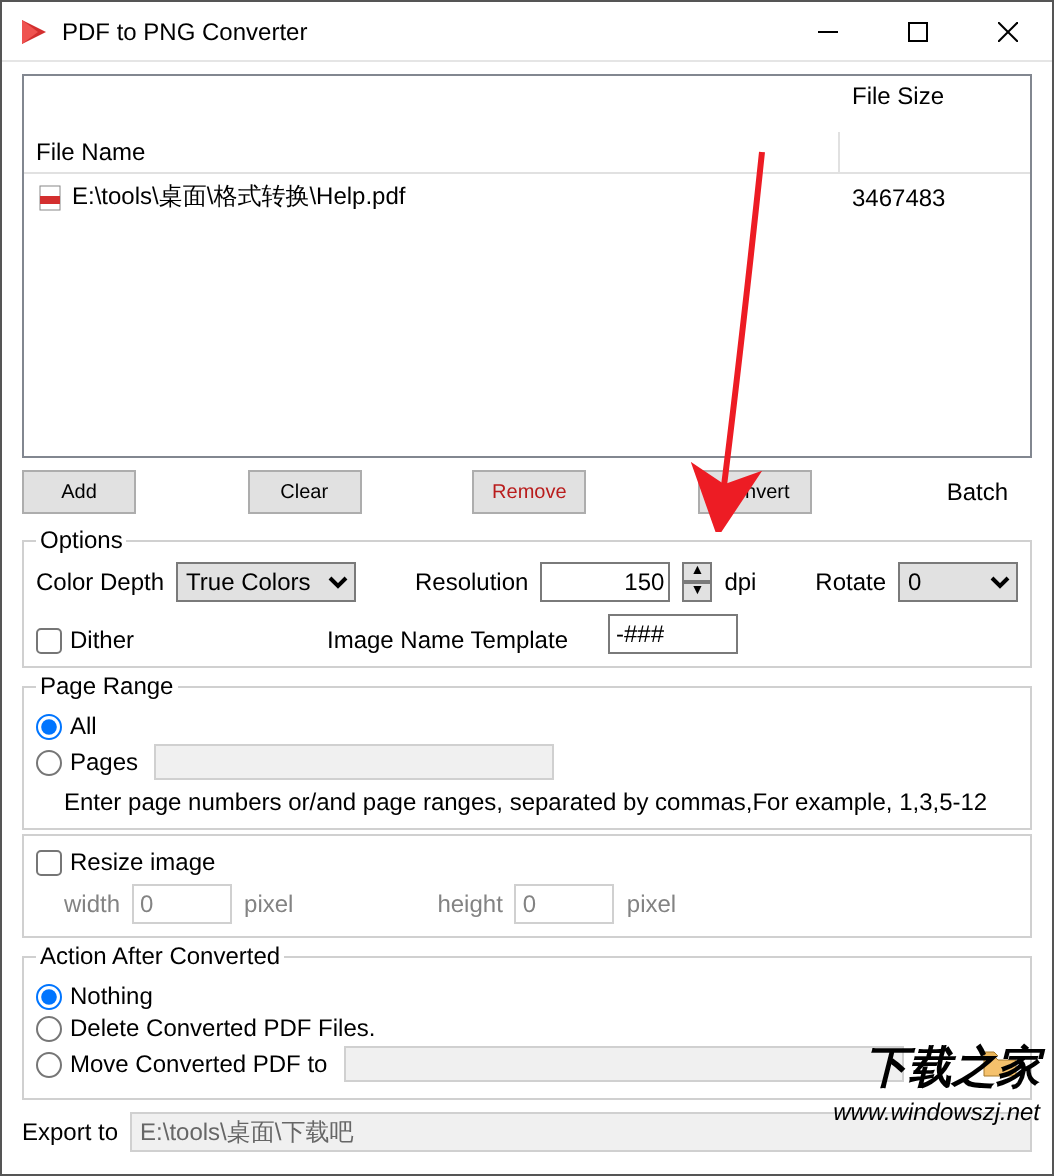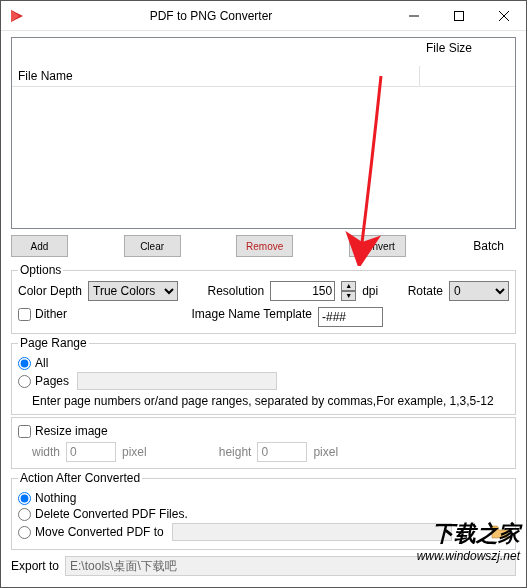--- a/index.html
+++ b/index.html
@@ -1,20 +1,20 @@
 <!DOCTYPE html>
 <html><head>
 <meta charset="utf-8">
 <style>
 * { box-sizing: border-box; margin: 0; padding: 0; font-family: "Segoe UI", Tahoma, sans-serif; font-size: 12px; }
 body { background: #fff; width: 527px; height: 588px; overflow: hidden; border: 1px solid #555; position: relative; }
 
 .titlebar { height: 30px; display: flex; align-items: center; padding: 0 0 0 8px; background: #fff; border-bottom: 1px solid #e5e5e5; }
 .titlebar .app-icon { width: 16px; height: 16px; margin-right: 6px; }
-.titlebar .title { flex: 1; color: #000; font-size: 12px; text-align: center; }
+.titlebar .title { flex: 1; color: #000; font-size: 12px; }
 .titlebar .win-btn { width: 45px; height: 30px; display: flex; align-items: center; justify-content: center; cursor: pointer; }
 
 .file-list { margin: 6px 10px 0 10px; border: 1px solid #828790; height: 192px; background: #fff; }
 .file-list-header { display: flex; background: #fff; border-bottom: 1px solid #e1e1e1; }
 .file-list-header .col { padding: 3px 6px; border-right: 1px solid #e1e1e1; font-size: 12px; color: #000; }
 .file-list-header .col-name { flex: 1; margin-top: 28px; }
 .file-list-header .col-size { width: 95px; border-right: none; }
 .file-row { display: flex; padding: 2px 0; }
 .file-row .cell { padding: 1px 6px; font-size: 12px; display: flex; align-items: center; }
 .file-row .cell-name { flex: 1; }
@@ -31,21 +31,21 @@
 
 .options-row1 { display: flex; align-items: center; gap: 6px; margin-bottom: 6px; }
 .options-row1 .lbl { font-size: 12px; }
 select { border: 1px solid #7a7a7a; height: 20px; font-size: 12px; background: #e1e1e1; }
 .color-depth-sel { width: 90px; }
 .res-input { width: 65px; height: 20px; border: 1px solid #7a7a7a; text-align: right; padding-right: 2px; font-size: 12px; }
 .spinner { display: inline-flex; flex-direction: column; width: 15px; height: 20px; }
 .spinner button { height: 10px; width: 15px; border: 1px solid #7a7a7a; background: #e1e1e1; font-size: 7px; line-height: 6px; padding: 0; cursor: pointer; }
 .rotate-sel { width: 60px; }
 
-.options-row2 { display: flex; align-items: flex-start; gap: 6px; }
+.options-row2 { display: flex; align-items: flex-end; gap: 20px; }
 .checkbox-wrap { display: flex; align-items: center; gap: 4px; }
 input[type=checkbox] { width: 13px; height: 13px; }
 .template-input { width: 65px; height: 20px; border: 1px solid #7a7a7a; padding: 0 3px; font-size: 12px; }
 
 .radio-wrap { display: flex; align-items: center; gap: 4px; margin: 2px 0; }
 input[type=radio] { width: 13px; height: 13px; }
 .pages-input { width: 200px; height: 18px; border: 1px solid #d0d0d0; background: #f0f0f0; margin-left: 4px; }
 .hint { font-size: 12px; color: #000; margin: 4px 0 0 14px; }
 
 .resize-row { display: flex; align-items: center; gap: 6px; margin-top: 4px; padding-left: 14px; }
@@ -92,20 +92,32 @@
         <line x1="0" y1="0" x2="10" y2="10" stroke="#000" stroke-width="1"></line>
         <line x1="10" y1="0" x2="0" y2="10" stroke="#000" stroke-width="1"></line>
       </svg>
     </div>
 </div>
 
 <div class="file-list">
   <div class="file-list-header">
     <div class="col col-name">File Name</div>
     <div class="col col-size">File Size</div>
+  </div>
+  <div class="file-row">
+    <div class="cell cell-name">
+      <span class="pdf-icon">
+        <svg viewBox="0 0 14 14">
+            <rect x="2" y="1" width="10" height="12" fill="#fff" stroke="#888" stroke-width="0.5"></rect>
+            <rect x="2" y="6" width="10" height="4" fill="#d32f2f"></rect>
+          </svg>
+      </span>
+      <span>E:\tools\桌面\格式转换\Help.pdf</span>
+    </div>
+    <div class="cell cell-size">3467483</div>
   </div>
 </div>
 
 <div class="button-row">
   <button>Add</button>
   <button>Clear</button>
   <button disabled="">Remove</button>
   <button>Convert</button>
   <span class="batch-link">Batch</span>
 </div>

